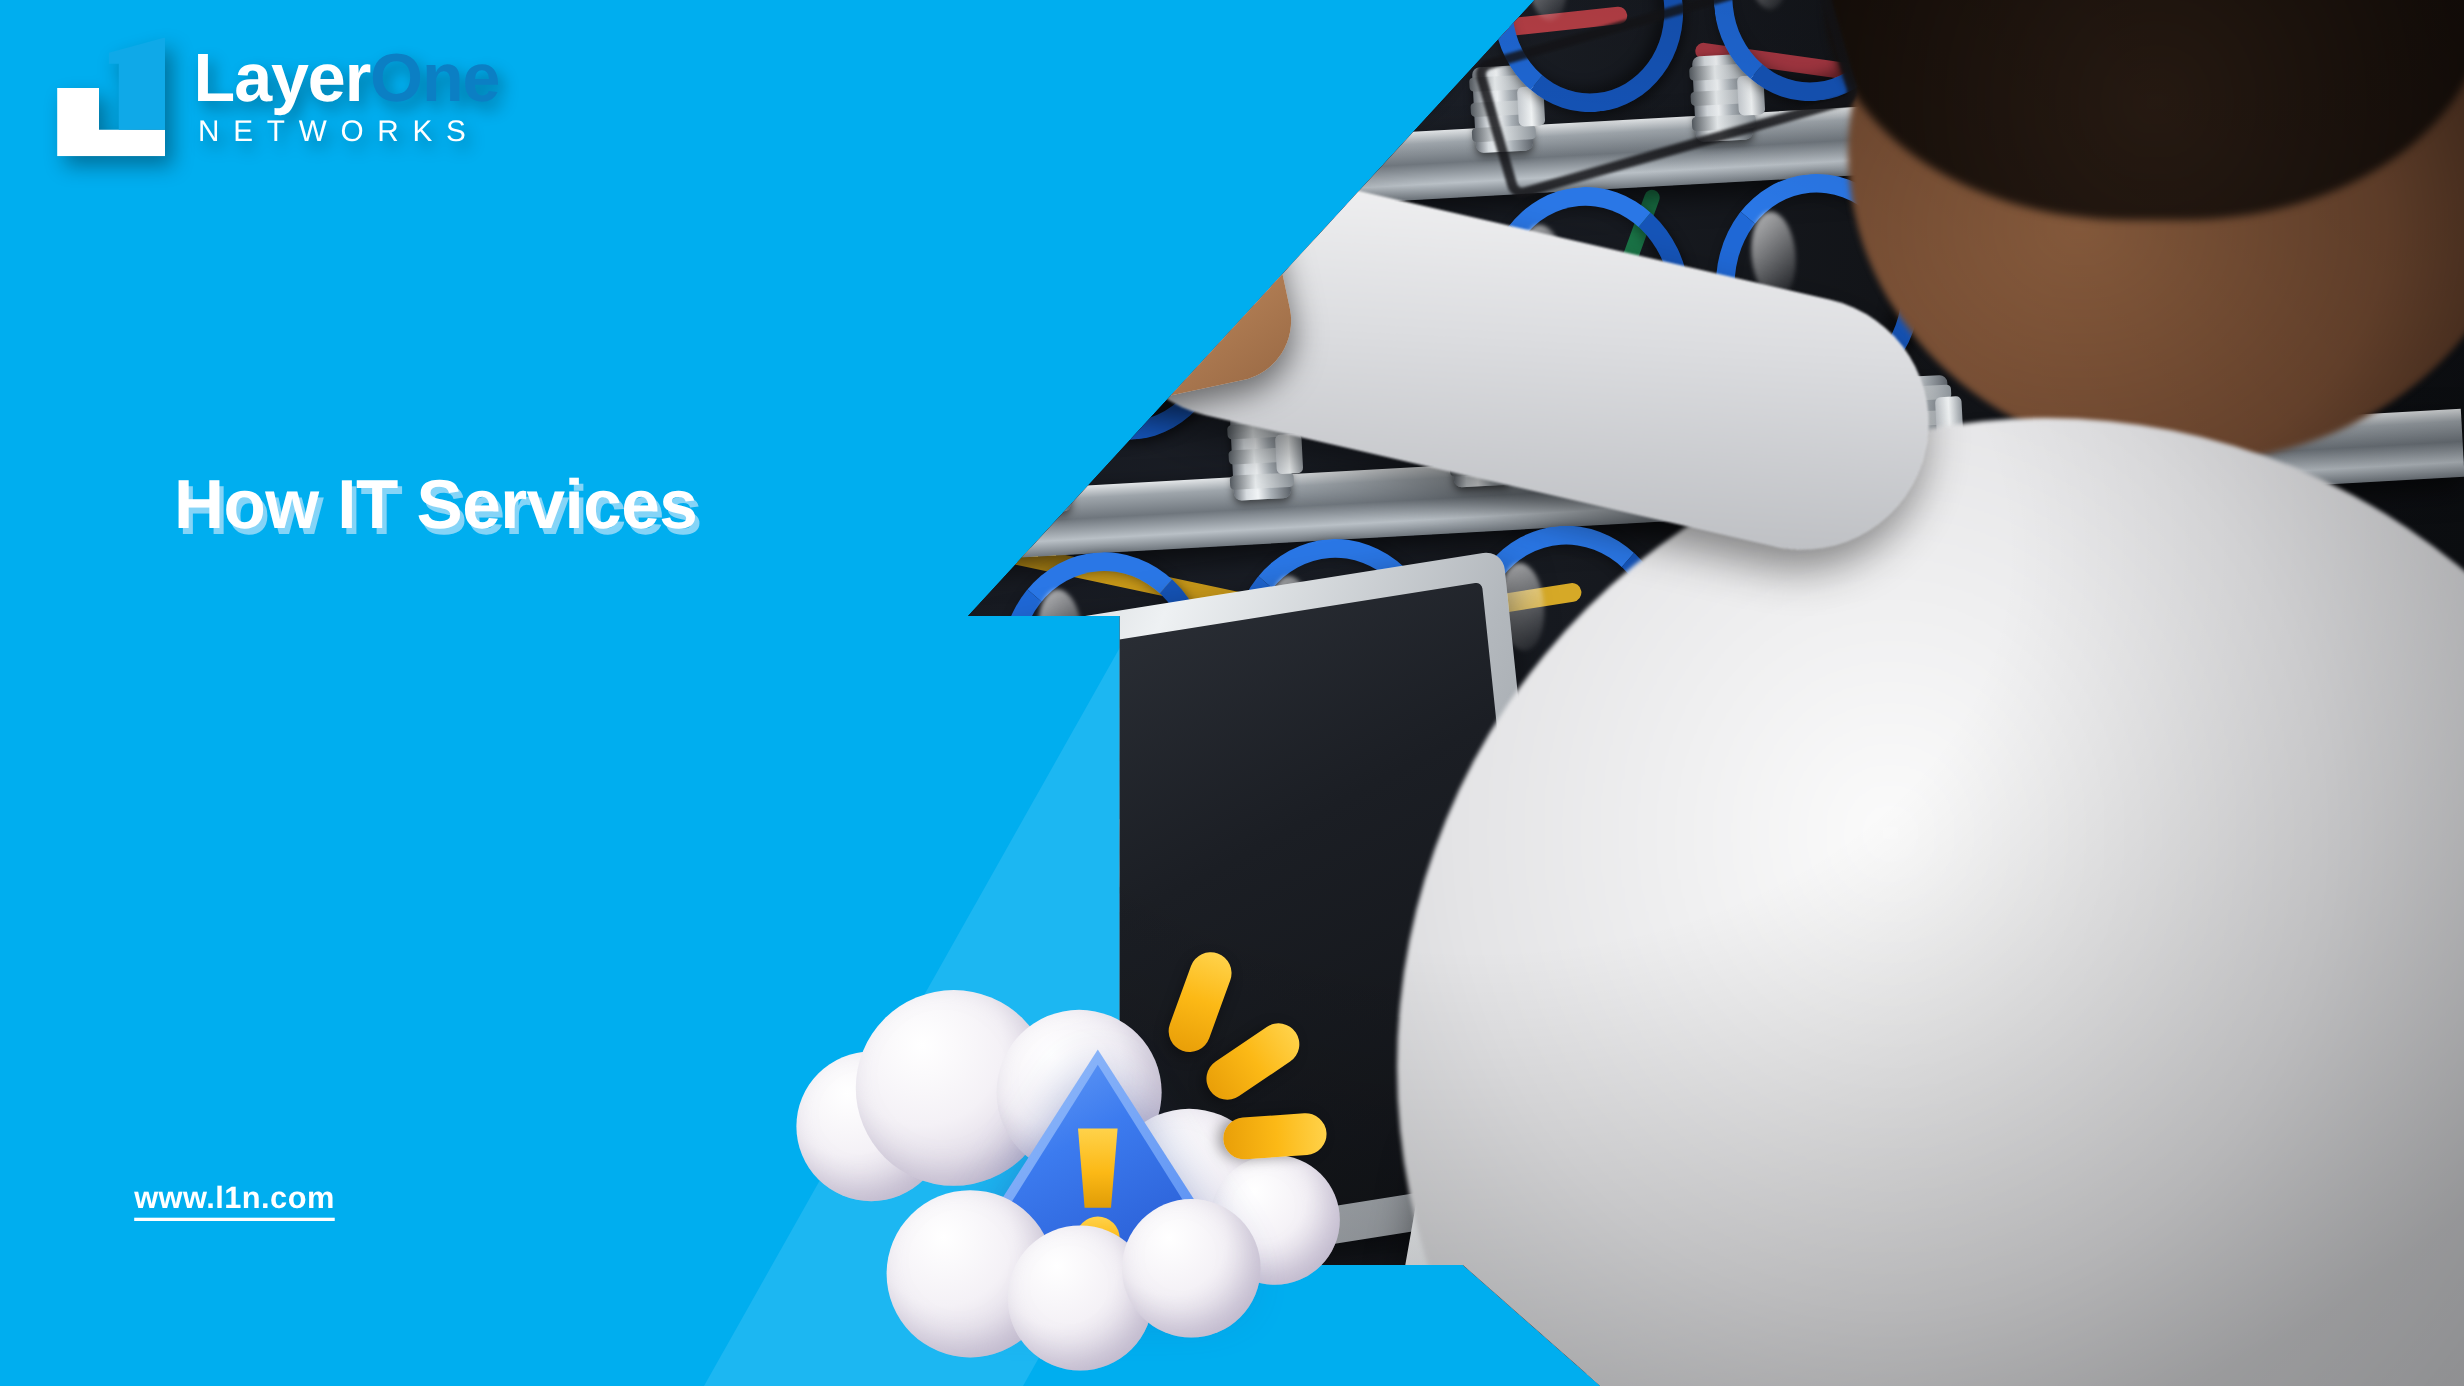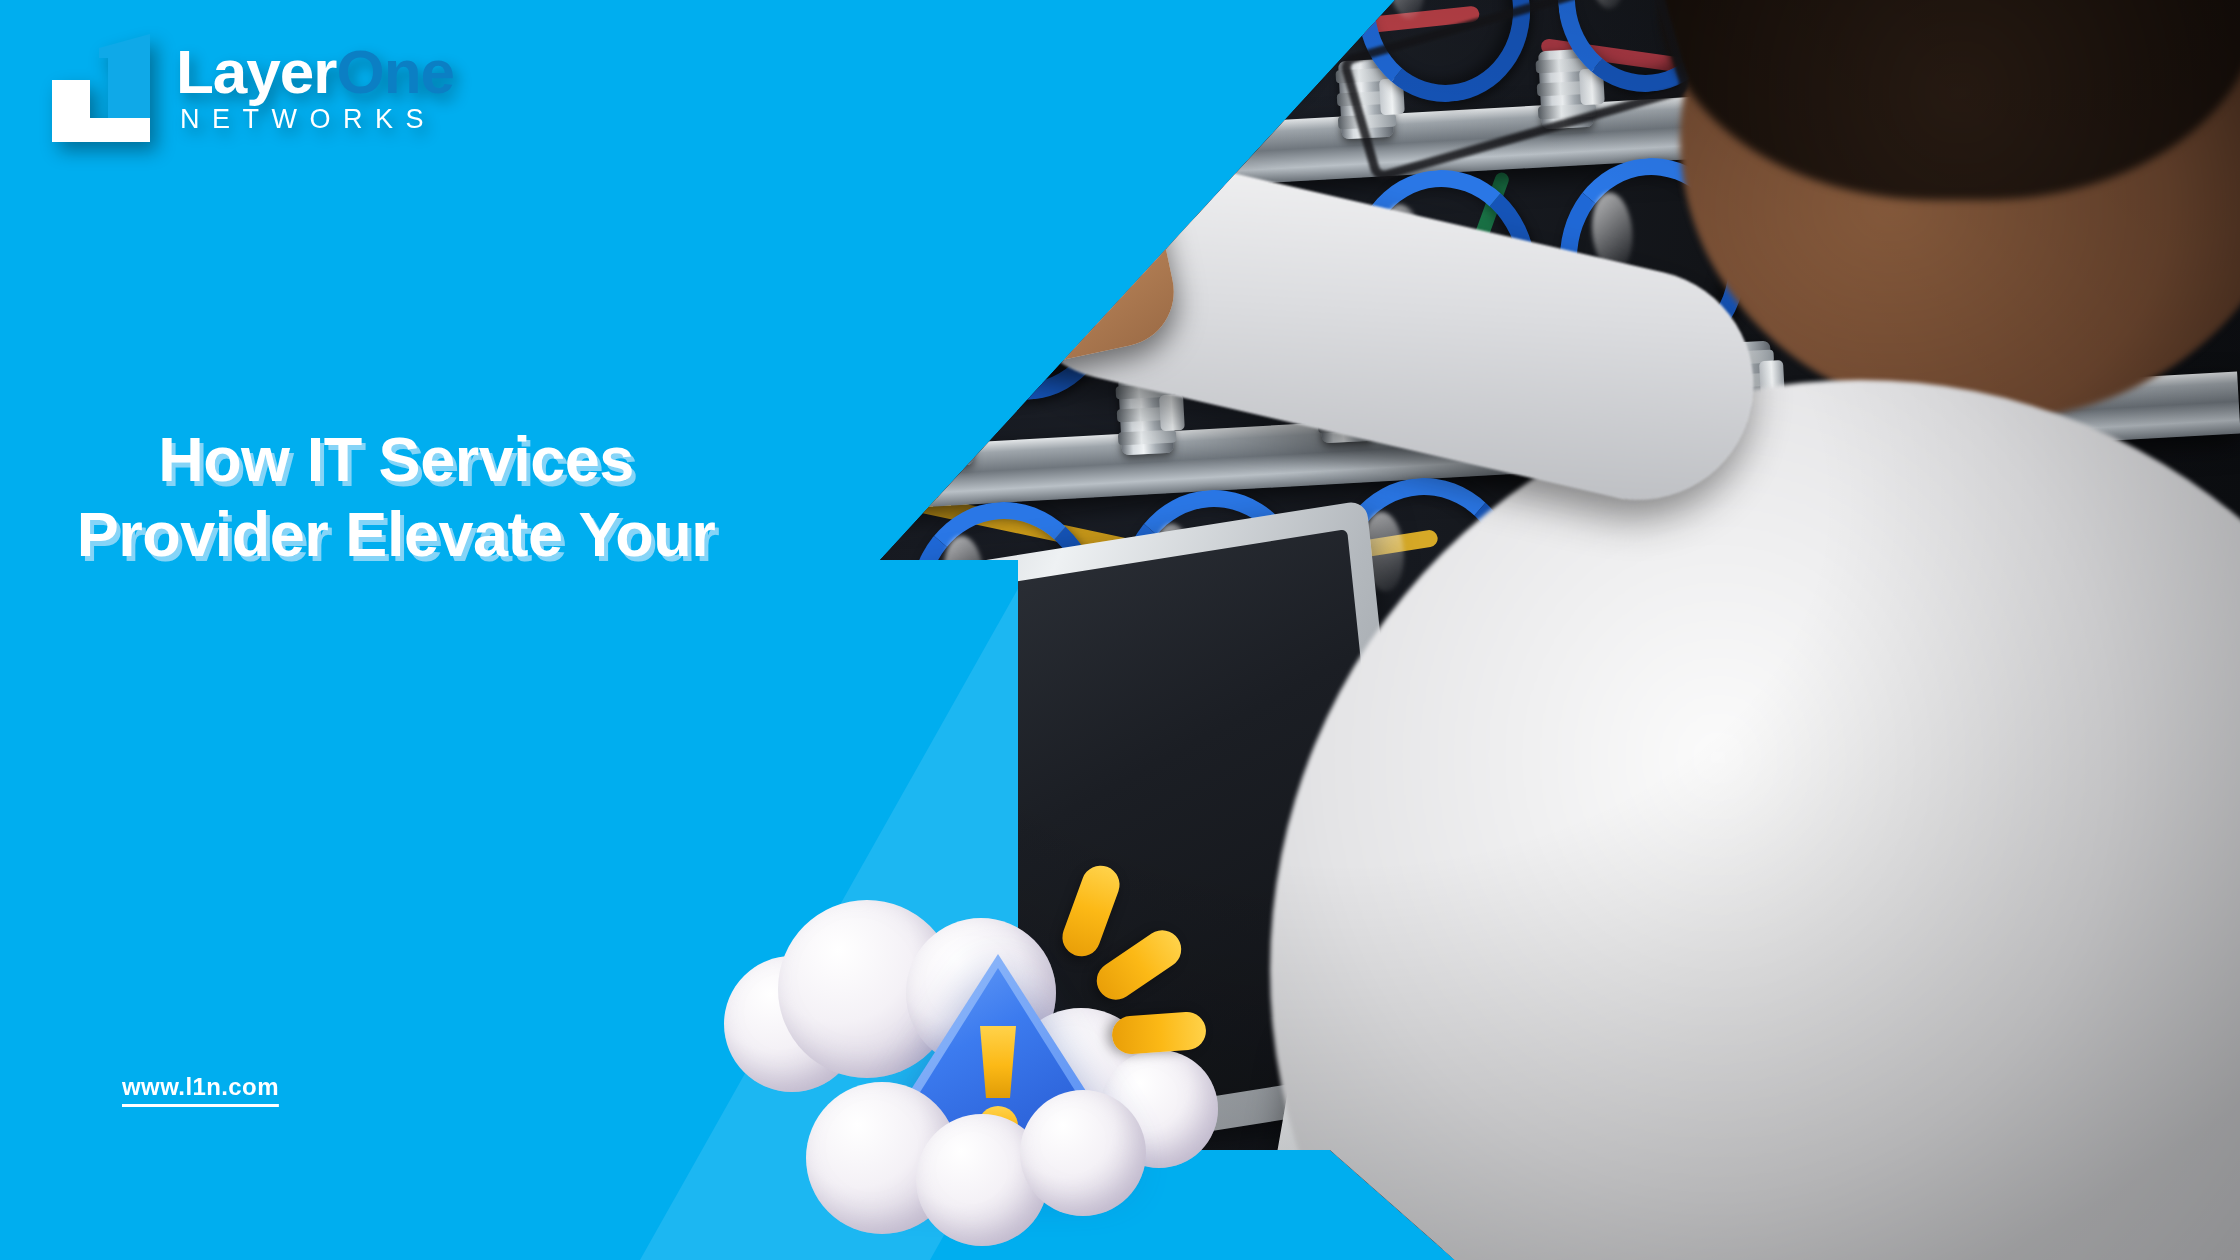--- a/index.html
+++ b/index.html
@@ -187,21 +187,21 @@
     font-size:63px;font-weight:700;line-height:1.18;
     letter-spacing:-.5px;
     text-shadow:4px 5px 0 rgba(140,214,247,.95);
     margin-left:46px;
   }
   .headline .hl{display:block;white-space:nowrap;}
 
   
   .url{
     position:absolute;left:122px;top:1073px;
-    color:#ffffff;font-size:24px;font-weight:700;letter-spacing:.4px;
+    color:#ffffff;font-size:28px;font-weight:700;letter-spacing:.4px;
     text-decoration:underline;text-underline-offset:9px;text-decoration-thickness:3px;
     cursor:pointer;
   }
 
   
   .alert3d{position:absolute;left:720px;top:860px;width:500px;height:400px;}
 
   .puff{
     position:absolute;border-radius:50%;
     background:radial-gradient(circle at 34% 28%, #ffffff 0%, #f4f1f6 42%, #ddd7e4 72%, #c8c1d3 100%);
@@ -531,21 +531,20 @@
       </svg>
     </div>
     <div class="logo-type">
       <div class="logo-word"><span class="w1">Layer</span><span class="w2">One</span></div>
       <div class="logo-sub">NETWORKS</div>
     </div>
   </div>
 
   <h1 class="headline">
     <span class="hl">How IT Services</span>
-    <span class="hl">Provider Elevate Your</span>
   </h1>
 
   <a class="url" href="#">www.l1n.com</a>
 
   <div class="alert3d">
 
     <div class="puff" style="left:4px;top:96px;width:136px;height:136px;"></div>
     <div class="puff" style="left:58px;top:40px;width:178px;height:178px;"></div>
     <div class="puff" style="left:186px;top:58px;width:150px;height:150px;"></div>
     <div class="puff" style="left:286px;top:148px;width:150px;height:150px;"></div>

